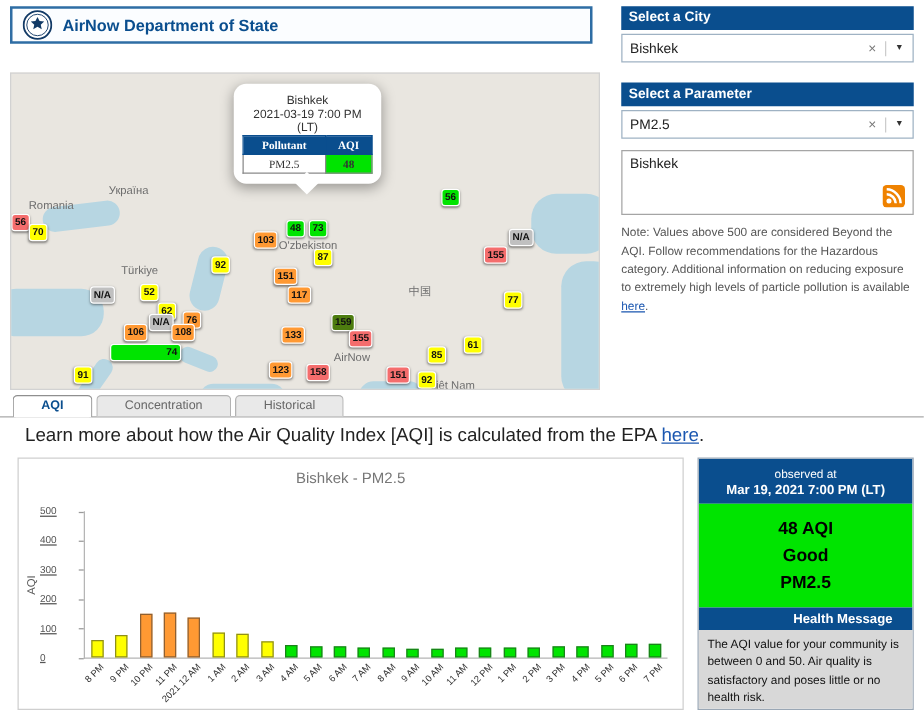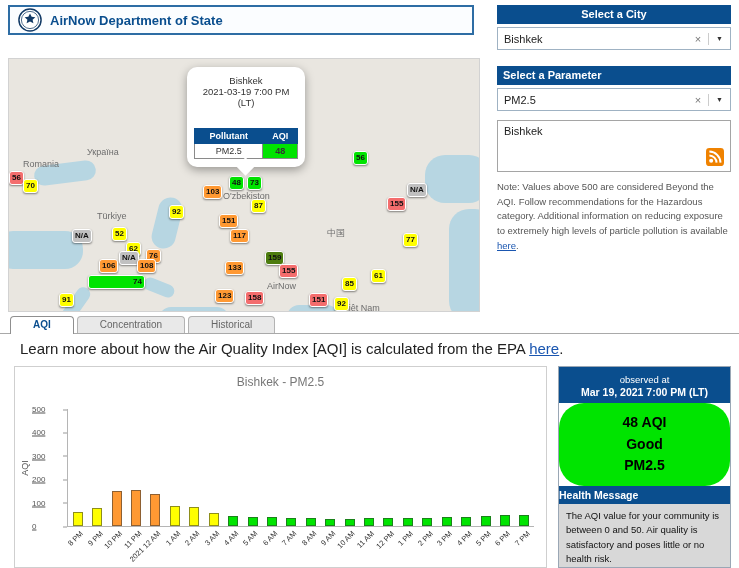--- a/index.html
+++ b/index.html
@@ -34,21 +34,21 @@
   }
   .popup {
     position:absolute; left:178px; top:8px; width:118px; background:#fff;
     border-radius:10px; box-shadow:0 3px 10px rgba(0,0,0,.35);
     padding:8px 7px; text-align:center; font-size:9.5px; color:#333; z-index:6;
   }
   .popup::after {
     content:""; position:absolute; left:50%; bottom:-6px; margin-left:-7px;
     width:13px; height:13px; background:#fff; transform:rotate(45deg);
   }
-  .popup-table { width:100%; border-collapse:collapse; margin-top:20px; }
+  .popup-table { width:100%; border-collapse:collapse; margin-top:0;font-family:Liberation Serif, serif; }
   .popup-table th {
     background:var(--accent); color:#fff; font-size:9px; padding:2px 3px;
     border:1px solid var(--accent);
   }
   .popup-table td {
     border:1px solid #8a8a8a; font-size:9px; padding:2px 3px; background:#fff;
   }
   .popup-table td.aqi-val { font-weight:bold; }
 
   
@@ -125,21 +125,21 @@
   
   .cc {
     position:absolute; left:558px; top:366px; width:173px; height:202px;
     border:1px solid #9aa7b5; display:flex; flex-direction:column; overflow:hidden;
   }
   .cc-top { background:var(--accent); color:#fff; text-align:center; padding:5px 4px 5px; }
   .cc-title { font-weight:bold; font-size:11.5px; }
   .cc-observed { font-size:9.5px; margin-top:2px; }
   .cc-date { font-weight:bold; font-size:10.5px; margin-top:1px; }
   .cc-aqi { color:#000; text-align:center; font-weight:bold; font-size:14px; padding:9px 0; line-height:1.55; }
-  .cc-health-head { background:var(--accent); color:#fff; text-align:left; font-weight:bold; font-size:10.5px; padding:3px 0; }
+  .cc-health-head { background:var(--accent); color:#fff; text-align:right; font-weight:bold; font-size:10.5px; padding:3px 16px; }
   .cc-health-body { background:#d8d8d8; color:#111; font-size:9.5px; line-height:1.5; padding:5px 7px; flex:1; }
 </style>
 </head>
 <body>
 
 <div class="page">
 
   <div class="header">
     <span style="display:inline-flex;">
       <svg width="24" height="24" viewBox="0 0 26 26">
@@ -217,21 +217,21 @@
         </tr>
         <tr>
           <td>PM2.5</td>
           <td class="aqi-val" style="background: rgb(0, 228, 0);">48</td>
         </tr>
       </tbody>
         </table>
     </div>
   </div>
 
-  <div class="panel-head" style="top:5px;text-align:center;">Select a City</div>
+  <div class="panel-head" style="top:5px;">Select a City</div>
   <div class="dropdown" style="top:27px;">
     <span>Bishkek</span>
     <span class="dd-clear">×</span>
     <span class="dd-caret">▼</span>
   </div>
 
   <div class="panel-head" style="top:66px;">Select a Parameter</div>
   <div class="dropdown" style="top:88px;">
     <span>PM2.5</span>
     <span class="dd-clear">×</span>
@@ -375,21 +375,21 @@
           </div>
         </div>
     </div>
   </div>
 
   <div class="cc">
     <div class="cc-top">
       <div class="cc-observed">observed at</div>
       <div class="cc-date">Mar 19, 2021 7:00 PM (LT)</div>
     </div>
-    <div class="cc-aqi" style="background: rgb(0, 228, 0); border-radius: 25px;">
+    <div class="cc-aqi" style="background: rgb(0, 228, 0);">
       <div>48 AQI</div>
       <div>Good</div>
       <div>PM2.5</div>
     </div>
     <div class="cc-health-head">Health Message</div>
     <div class="cc-health-body">The AQI value for your community is between 0 and 50. Air quality is satisfactory and poses little or no health risk.</div>
   </div>
 
 </div>
 

